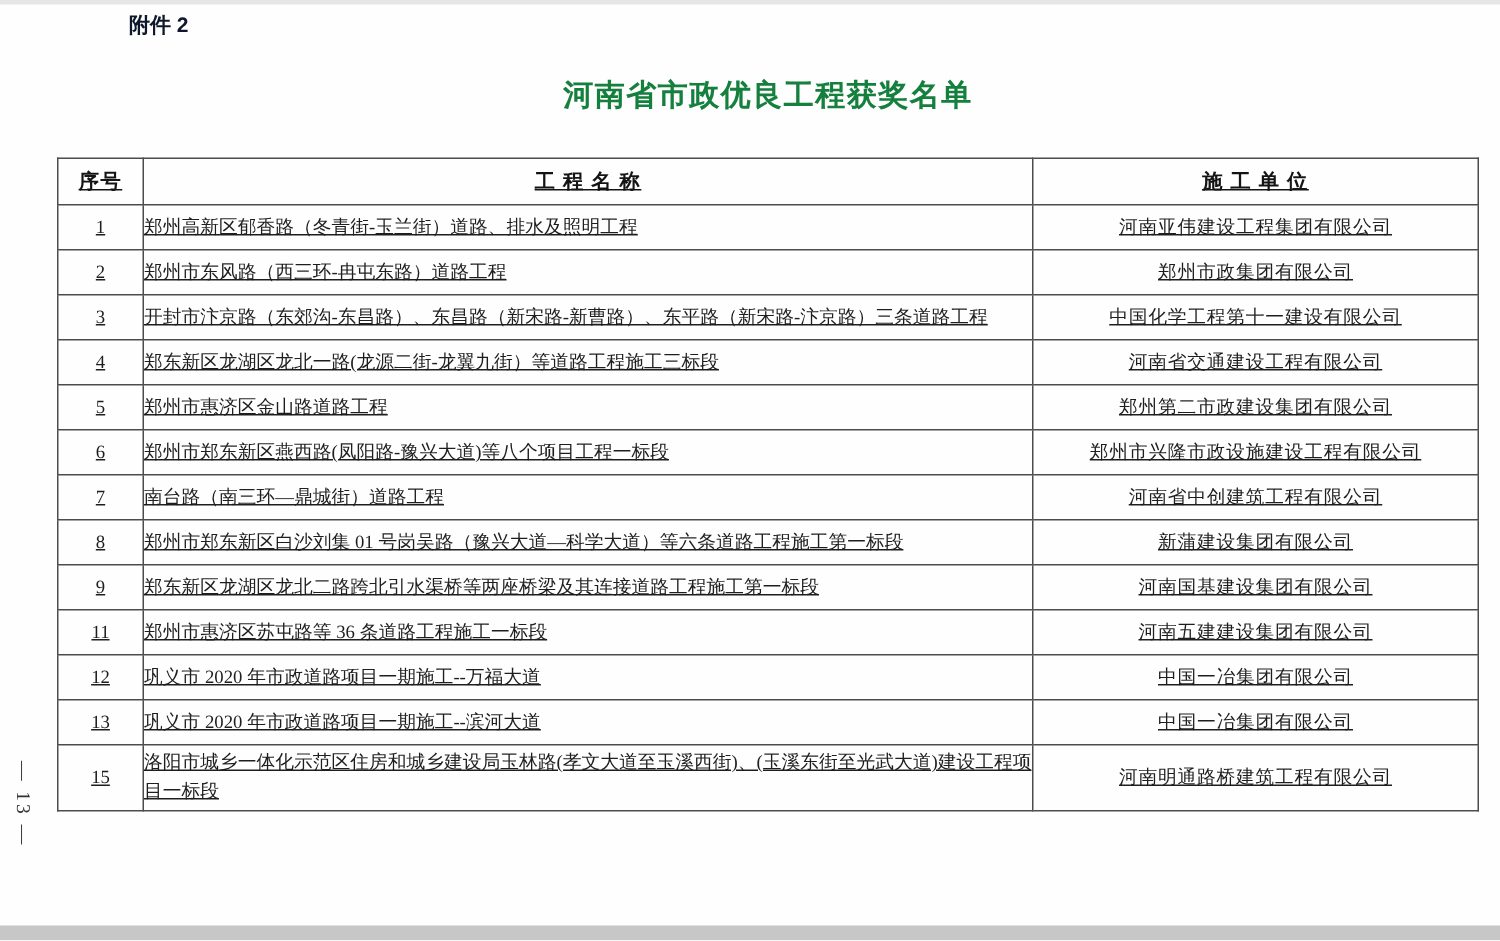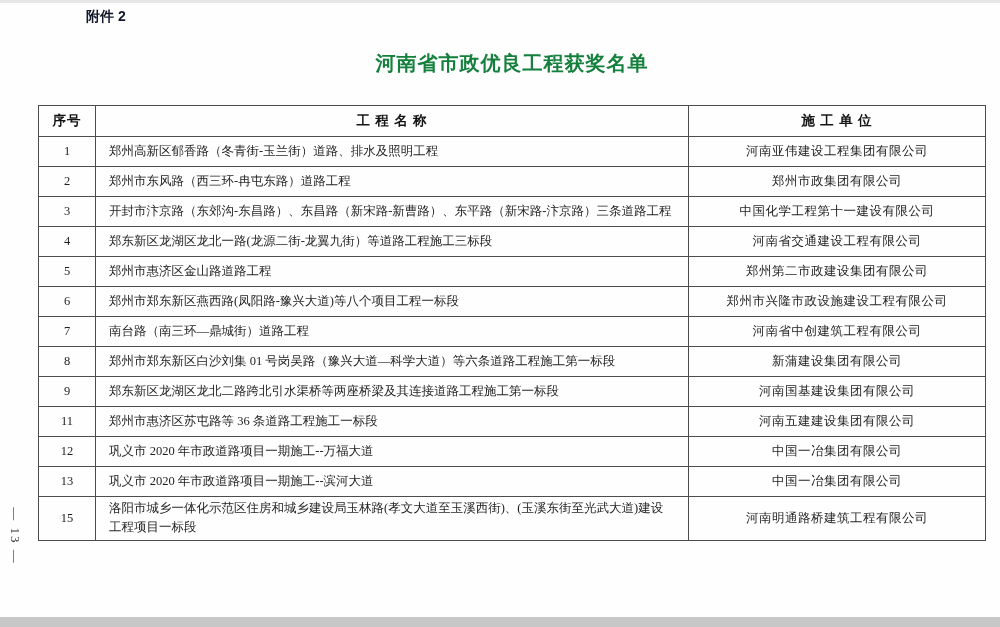--- a/index.html
+++ b/index.html
@@ -72,23 +72,24 @@
     table-layout: fixed;
     font-size: 12.5px;
     color: #1e1e1e;
   }
   table.award-table col.c-index   { width: 57px; }
   table.award-table col.c-project { width: 593px; }
   table.award-table col.c-company { width: 297px; }
   table.award-table th,
   table.award-table td {
     border: 1px solid #4c4c4c;
-    padding: 2px 13px;
+    padding: 2px 0;
     vertical-align: middle;
     line-height: 1.55;
+    text-decoration: underline;
   }
   table.award-table thead tr { height: 31px; }
   table.award-table tbody tr { height: 30px; }
   table.award-table th {
     font-size: 13.5px;
     font-weight: bold;
     text-align: center;
     letter-spacing: 1px;
     color: #141414;
   }

